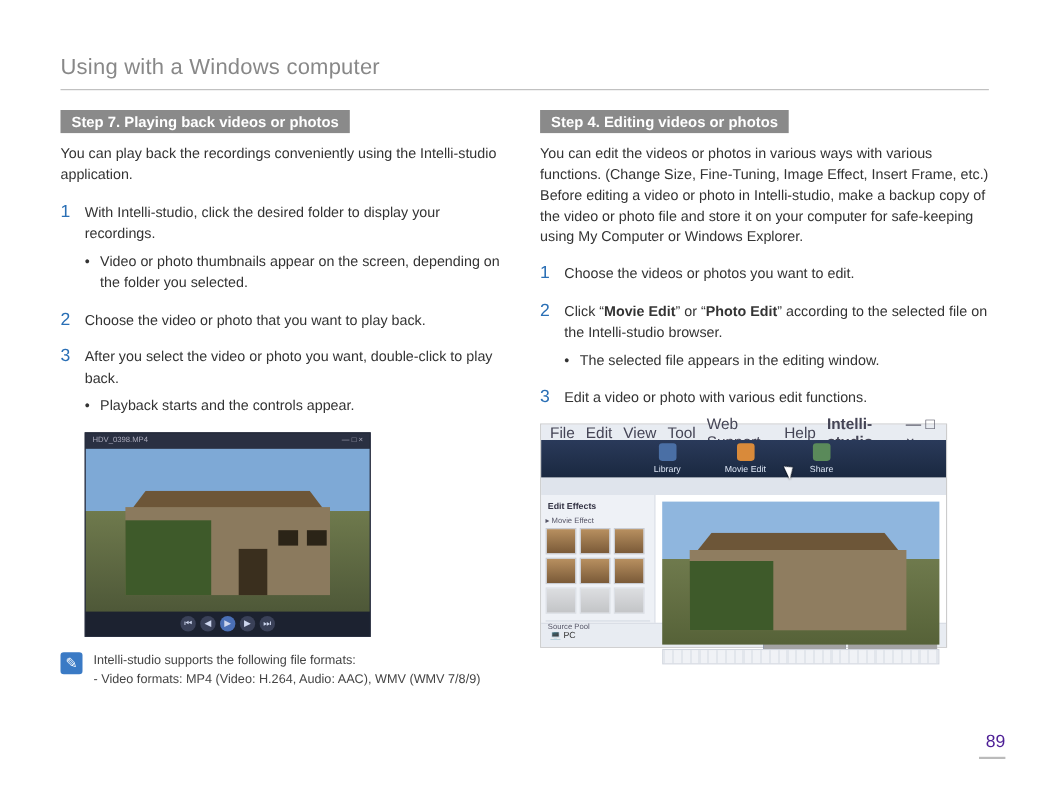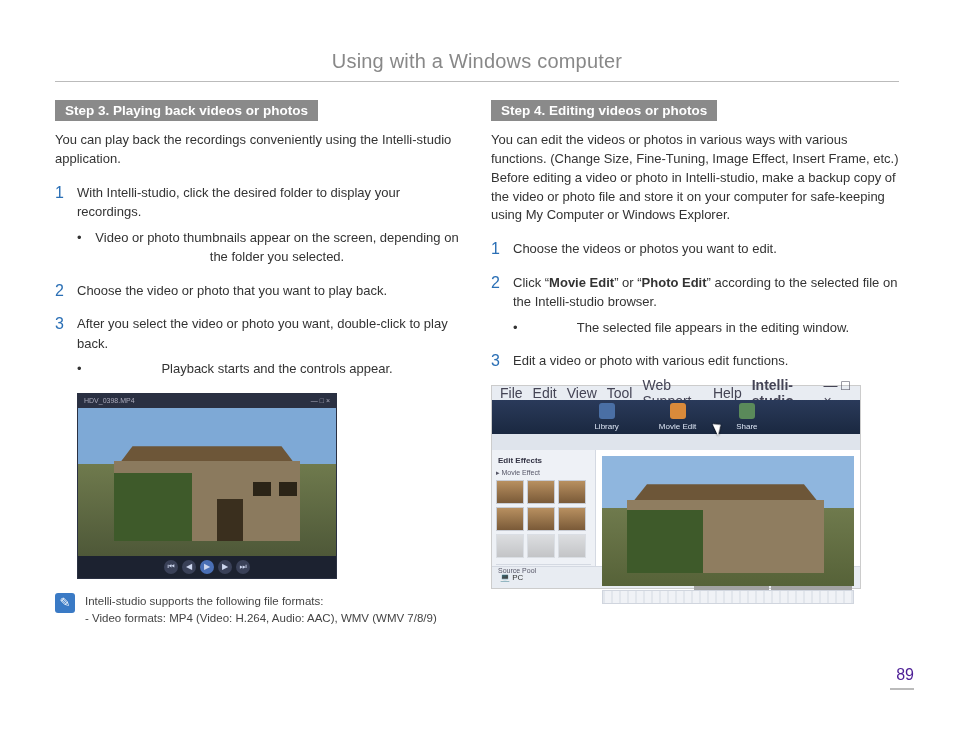--- a/index.html
+++ b/index.html
@@ -7,21 +7,21 @@
     font-family: Arial, Helvetica, sans-serif;
     font-size: 13px;
     color: #333;
     width: 954px;
     height: 730px;
     padding: 50px 55px 30px 55px;
     position: relative;
     background: #fff;
   }
   .page-title {
-    text-align: center;
+    text-align: left;
     font-size: 20px;
     color: #888;
     font-weight: 400;
     margin-bottom: 8px;
     letter-spacing: 0.2px;
   }
   .title-rule {
     border: none;
     border-top: 1px solid #bbb;
     margin-bottom: 18px;
@@ -65,21 +65,20 @@
     position: absolute;
     left: 0;
     top: -2px;
     font-size: 16px;
     font-weight: 400;
     color: #2a6fb5;
   }
   ul.bullets {
     list-style: none;
     margin-top: 6px;
-    text-align: center;
   }
   ul.bullets > li {
     position: relative;
     padding-left: 14px;
     margin-bottom: 4px;
     line-height: 1.5;
   }
   ul.bullets > li::before {
     content: "•";
     position: absolute;
@@ -285,21 +284,21 @@
 </style>
 </head>
 <body>
 
 <h1 class="page-title">Using with a Windows computer</h1>
 <hr class="title-rule">
 
 <div class="columns">
 
   <div class="col">
-    <div class="step-header">Step 3. Playing back videos or photos</div>
+    <div class="step-header">Step 7. Playing back videos or photos</div>
     <p class="intro">You can play back the recordings conveniently using the Intelli-studio application.</p>
 
     <ol class="steps">
       <li>
         <span>With Intelli-studio, click the desired folder to display your recordings.</span>
         <ul class="bullets">
           <li>Video or photo thumbnails appear on the screen, depending on the folder you selected.</li>
         </ul>
       </li>
       <li>

